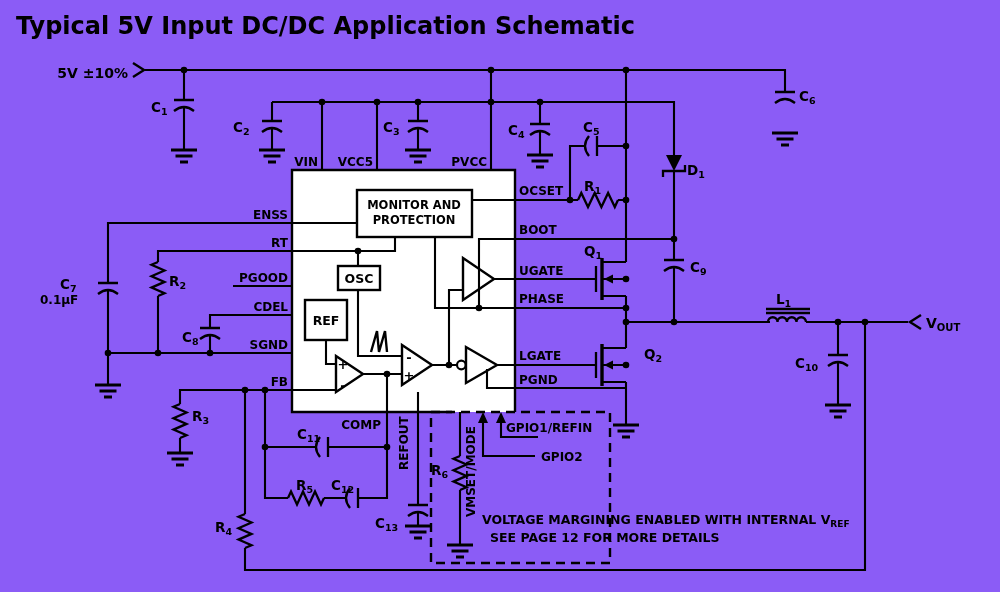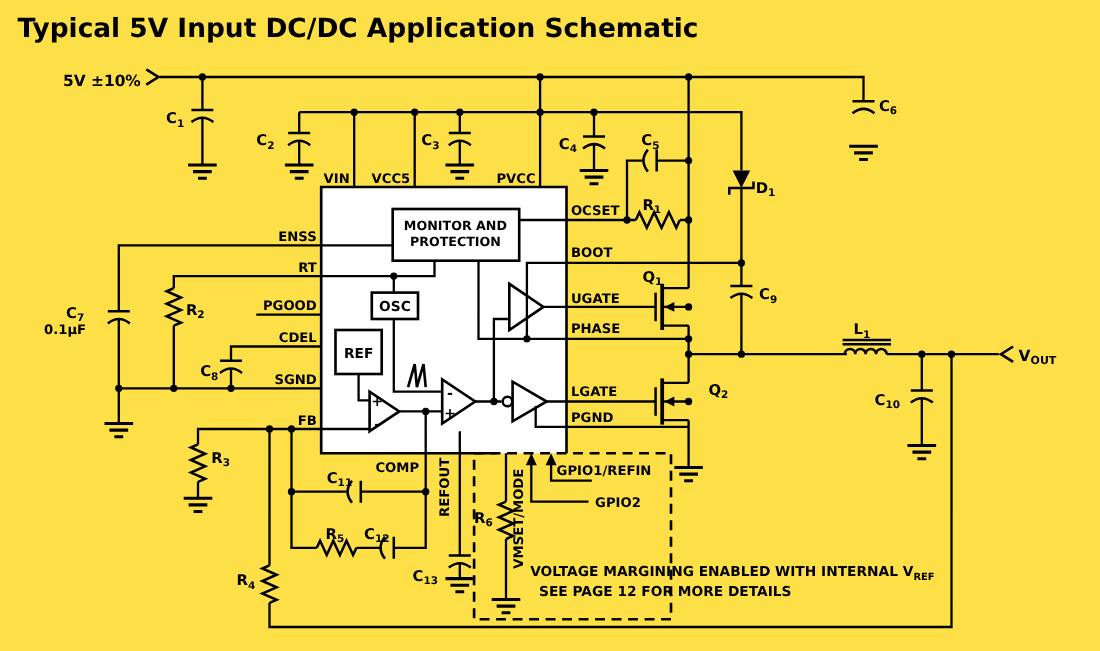--- a/index.html
+++ b/index.html
@@ -1,16 +1,16 @@
 <!DOCTYPE html>
 <html><head>
 <meta charset="utf-8">
 <style>
   html,body{margin:0;padding:0;background:#ffffff;}
-  .page{width:1000px;height:592px;background:#fde047;position:relative;overflow:hidden;}
+  .page{width:1000px;height:592px;background:#8b5cf6;position:relative;overflow:hidden;}
   svg{display:block;}
   text{fill:#000;}
   .t-title{font:bold 24px "DejaVu Sans",sans-serif;}
   .t-pin{font:bold 12px "DejaVu Sans",sans-serif;}
   .t-part{font:bold 13.5px "DejaVu Sans",sans-serif;}
   .t-sub{font-size:9.5px;}
   .t-note{font:bold 12.5px "DejaVu Sans",sans-serif;}
   .t-nsub{font-size:9px;}
   .t-box{font:bold 11.5px "DejaVu Sans",sans-serif;}
   .t-box2{font:bold 12.5px "DejaVu Sans",sans-serif;}

